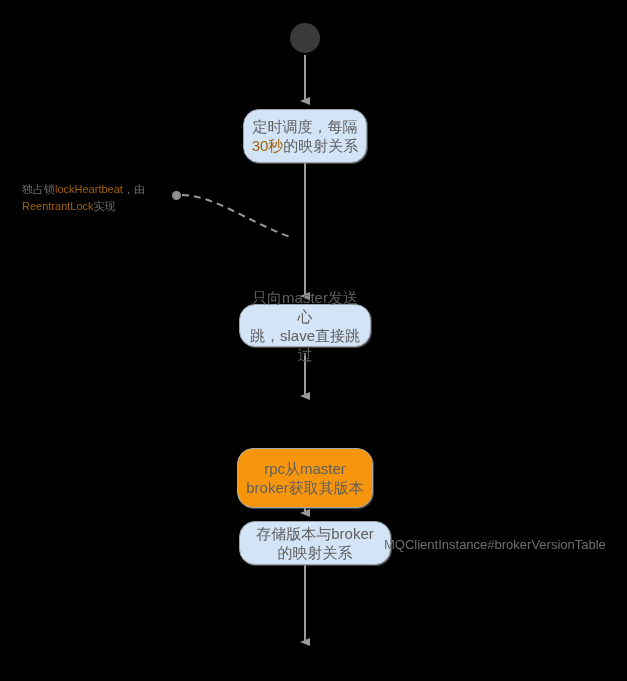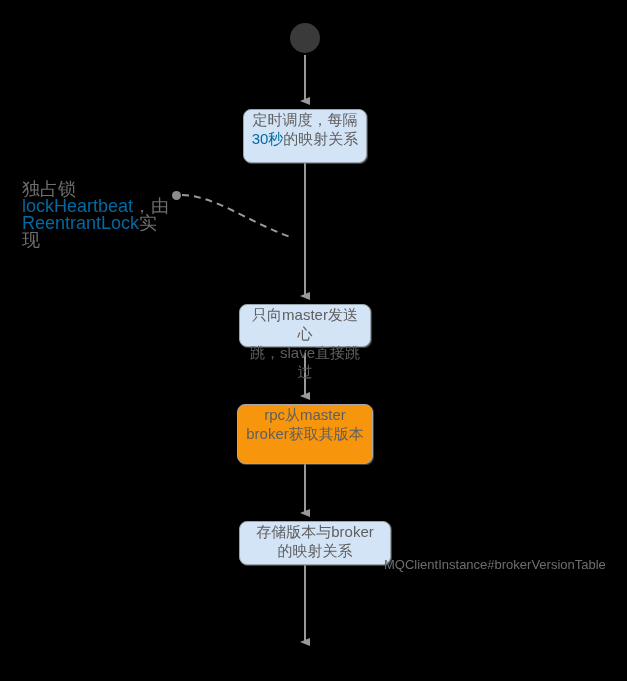--- a/index.html
+++ b/index.html
@@ -23,55 +23,57 @@
     left: 0;
     top: 0;
     width: 627px;
     height: 681px;
     pointer-events: none;
   }
   .node {
     position: absolute;
     box-sizing: border-box;
     display: flex;
+    align-items: center;
     justify-content: center;
     text-align: center;
-    border-radius: 8px;
+    border-radius: 16px;
     line-height: 19px;
   }
   .node-process {
     background: #d4e4f7;
     border: 1px solid #9aa4ad;
     color: #5f5f5f;
     font-size: 15px;
     box-shadow: 1px 1px 0 rgba(120,120,120,0.55);
   }
   .node-highlight {
     background: #f7960d;
     border: 1px solid #a8a8a8;
     color: #5f5f5f;
     font-size: 15px;
     box-shadow: 1px 1px 0 rgba(120,120,120,0.55);
+    margin-top: 44px;
   }
   .node-label {
     padding: 0 6px;
     white-space: pre-line;
   }
   .accent {
-    color: #0369a1;
+    color: #a16207;
   }
   .start-node {
     position: absolute;
     border-radius: 50%;
     background: #3a3a3a;
   }
   .annotation {
     position: absolute;
     color: #6e6e6e;
-    font-size: 18px;
+    font-size: 11px;
     line-height: 17px;
     white-space: pre-line;
   }
   .annotation-right {
     position: absolute;
     color: #6e6e6e;
     font-size: 13px;
     line-height: 17px;
     white-space: nowrap;
   }
@@ -126,15 +128,15 @@
   <div class="node node-highlight" style="left:237px; top:404px; width:136px; height:60px;">
     <div class="node-label">rpc从master
 broker获取其版本</div>
   </div>
 
   <div class="node node-process" style="left:239px; top:521px; width:152px; height:44px;">
     <div class="node-label">存储版本与broker
 的映射关系</div>
   </div>
 
-  <div class="annotation-right" style="left:384px; top:556px;">MQClientInstance#brokerVersionTable</div>
+  <div class="annotation-right" style="left:384px; top:536px;">MQClientInstance#brokerVersionTable</div>
 
 </div>
 
 </body></html>

